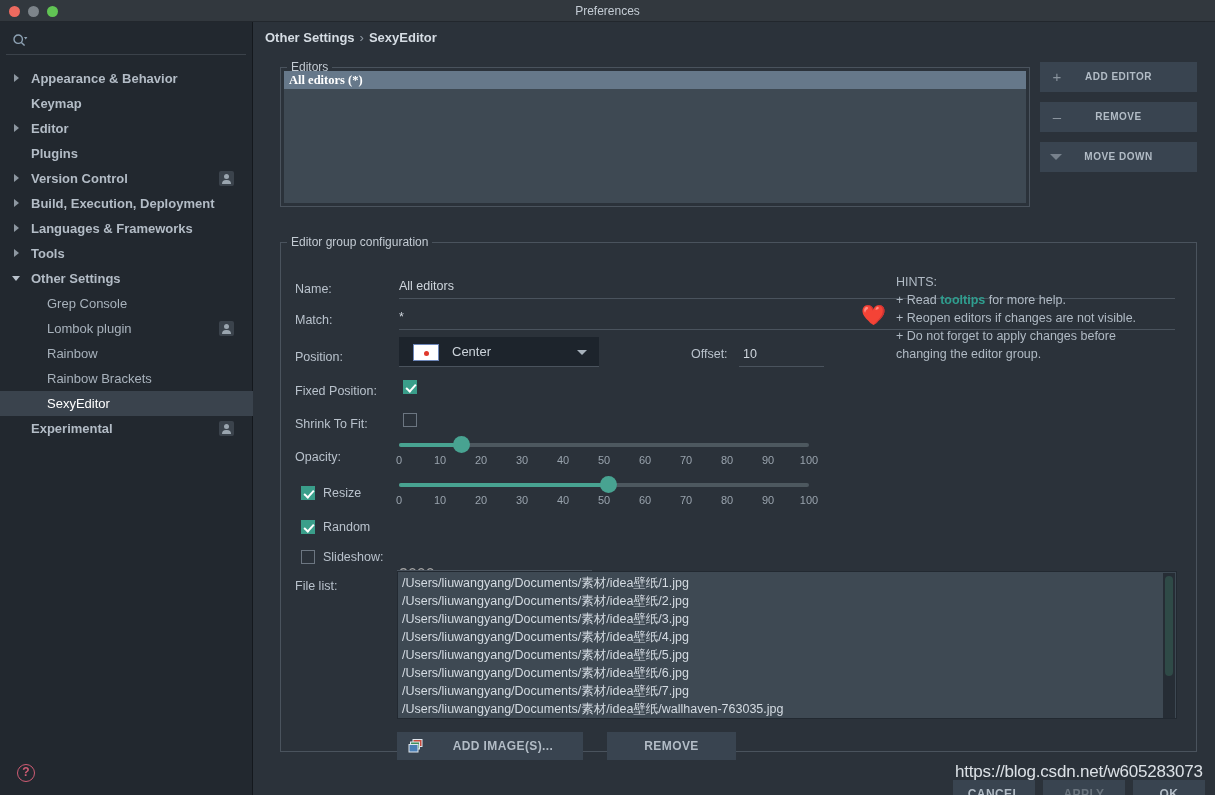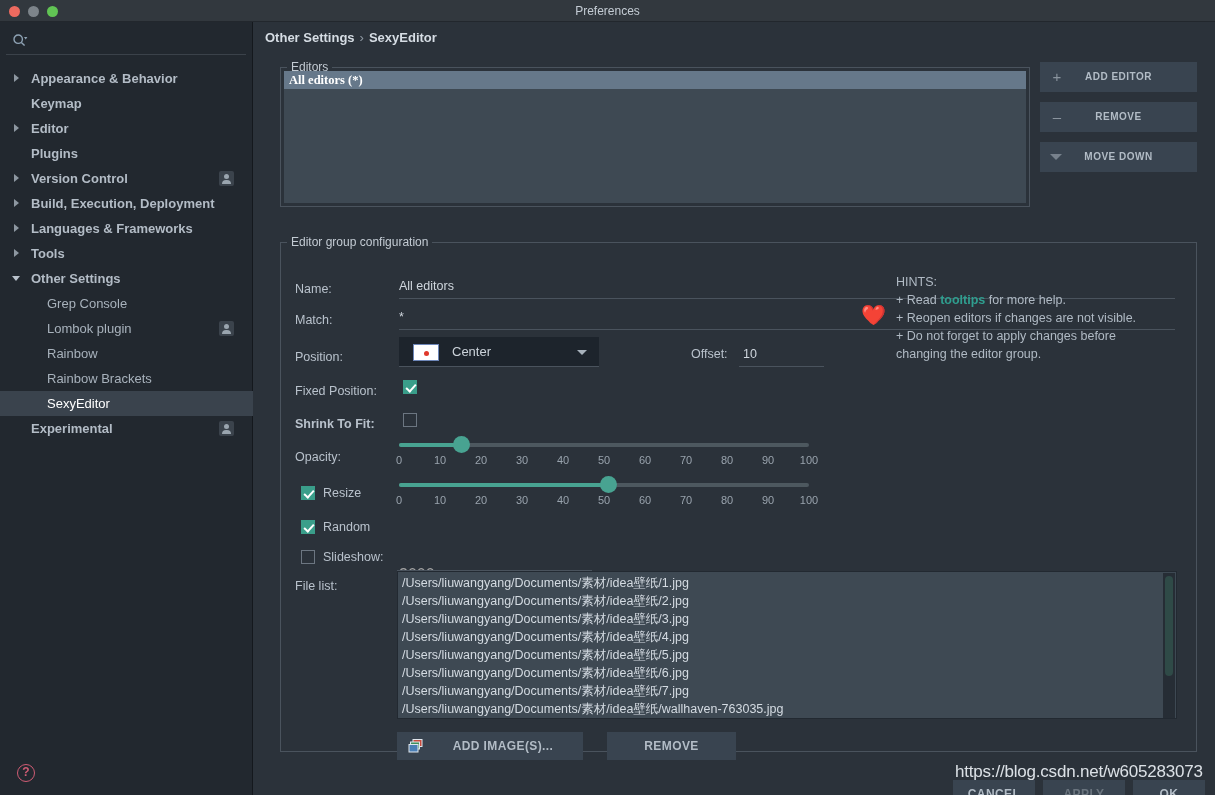--- a/index.html
+++ b/index.html
@@ -512,21 +512,21 @@
 
     <div class="cfg-value" style="top:104px; left:410px; color:#b9c2cc;">Offset:</div>
     <div class="cfg-value" style="top:104px; left:462px;">10</div>
     <div class="cfg-field-underline" style="top:123px; left:458px; width:85px;"></div>
 
     <div class="cfg-row" style="top:138px; left:14px;">
       <span class="cfg-label">Fixed Position:</span>
     </div>
     <div class="cbox checked" style="top:137px; left:122px;"></div>
 
-    <div class="cfg-row" style="top:171px; left:14px;font-weight:bold;">
+    <div class="cfg-row" style="top:171px; left:14px;">
       <span class="cfg-label">Shrink To Fit:</span>
     </div>
     <div class="cbox" style="top:170px; left:122px;"></div>
 
     <div class="cfg-row" style="top:204px; left:14px;">
       <span class="cfg-label">Opacity:</span>
     </div>
     <div class="slider" style="top:200px; left:118px;">
       <div class="sl-track">
         <div class="sl-fill" id="opFill" style="width: 61.5px;"></div>

